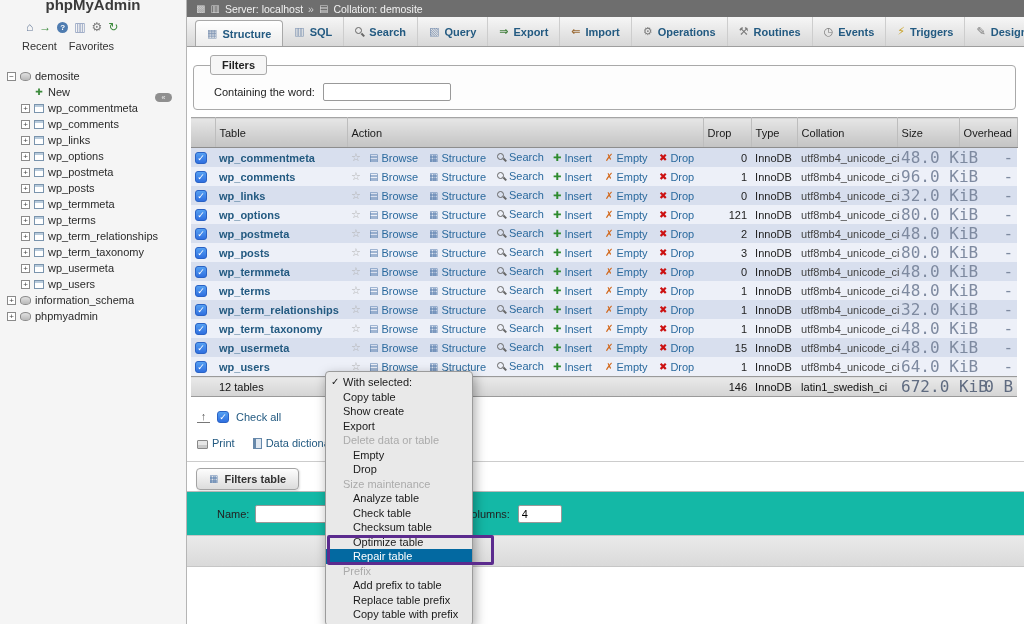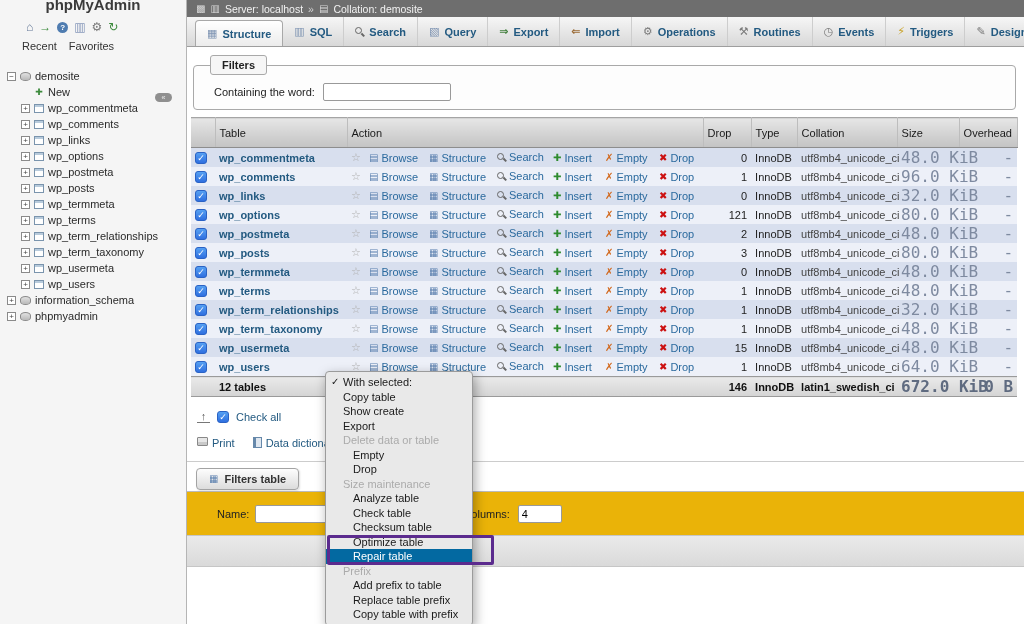--- a/index.html
+++ b/index.html
@@ -69,35 +69,35 @@
 .aico{font-size:10px;line-height:10px}
 .ai-browse,.ai-structure,.ai-new{color:#5a7fae}
 .ai-insert{color:#2e8b2e}
 .ai-empty{color:#d2691e}
 .ai-drop{color:#cc1111}
 .star{color:#b0b0b0;font-size:11px;cursor:pointer}
 .t-right{text-align:right}
 .coll{color:#444;font-size:11px}
 .sizec{color:#7e8aa0;font-family:"DejaVu Sans Mono",monospace;font-size:16px}
 .cb{display:inline-block;width:12px;height:12px;border-radius:3px;background:linear-gradient(#55a0f2,#2f6fe0);border:1px solid #2a62c4;color:#fff;font-size:9px;line-height:11px;text-align:center;cursor:pointer;vertical-align:middle}
-tr.sum td{background:linear-gradient(#e9e9e9,#d4d4d4);border-top:1px solid #9a9a9a;border-bottom:1px solid #9a9a9a;font-weight:bold;color:#111}
+tr.sum td{background:linear-gradient(#e9e9e9,#d4d4d4);border-top:1px solid #9a9a9a;border-bottom:1px solid #9a9a9a;font-weight:normal;color:#111}
 tr.sum td.sizec{color:#5f6b80}
 
 
 #checkall-row{display:flex;align-items:center;gap:7px;margin:13px 0 0 10px}
 .console-arrow{width:13px;border-bottom:1px solid #777;color:#555;font-size:11px;line-height:12px;text-align:center}
 #checkall-label{color:#235a81;cursor:pointer}
 #print-row{display:flex;align-items:center;gap:18px;margin:14px 0 0 10px}
-.blue-link{color:#235a81;cursor:pointer;display:inline-flex;align-items:flex-start;gap:4px}
+.blue-link{color:#235a81;cursor:pointer;display:inline-flex;align-items:flex-end;gap:4px}
 .ico-print{display:inline-block;width:11px;height:9px;background:#e6e6e6;border:1px solid #888;border-radius:1px;box-shadow:inset 0 -3px 0 #c9c9c9}
 .ico-book{display:inline-block;width:9px;height:11px;background:#dfe7f0;border:1px solid #6688aa;box-shadow:inset 2px 0 0 #6688aa}
 #sep-line{border:none;border-top:1px solid #ccc;margin:12px 0 0 0}
 #ct-tab-row{height:24px;margin-top:6px}
 #ct-tab{display:inline-flex;align-items:center;gap:6px;margin-left:9px;padding:4px 12px;background:linear-gradient(#fdfdfd,#dcdcdc);border:1px solid #a3a3a3;border-radius:4px;font-weight:bold;color:#333;box-shadow:1px 1px 2px rgba(0,0,0,.12);cursor:pointer;position:relative;z-index:1}
-#ct-body{border-top:1px solid #bbb;margin-top:-1px;padding:13px 0 12px 30px;display:flex;align-items:center;background:#eab308}
+#ct-body{border-top:1px solid #bbb;margin-top:-1px;padding:13px 0 12px 30px;display:flex;align-items:center;background:#14b8a6}
 #ct-footer{height:32px;background:linear-gradient(#eaeaea,#dadada);border-top:1px solid #c6c6c6;border-bottom:1px solid #c6c6c6}
 
 
 #ctxmenu{position:absolute;left:138px;top:371px;width:148px;background:#e9e9e9;border:1px solid #9b9b9b;border-radius:4px;box-shadow:2px 4px 12px rgba(0,0,0,.35);padding:3px 0;z-index:5}
 .mi{position:relative;height:14.5px;line-height:14.5px;padding-left:17px;color:#1a1a1a;white-space:nowrap;cursor:default;font-size:11px}
 .mi.indent{padding-left:27px}
 .mi.disabled{color:#ababab}
 .mi.hl{background:#0369a1;color:#fff}
 .mi .chk{position:absolute;left:5px;top:0;font-size:10px}
 #annot{position:absolute;left:140px;top:535px;width:167px;height:30px;border:3px solid #5b2b8e;border-radius:2px;z-index:6;pointer-events:none}

